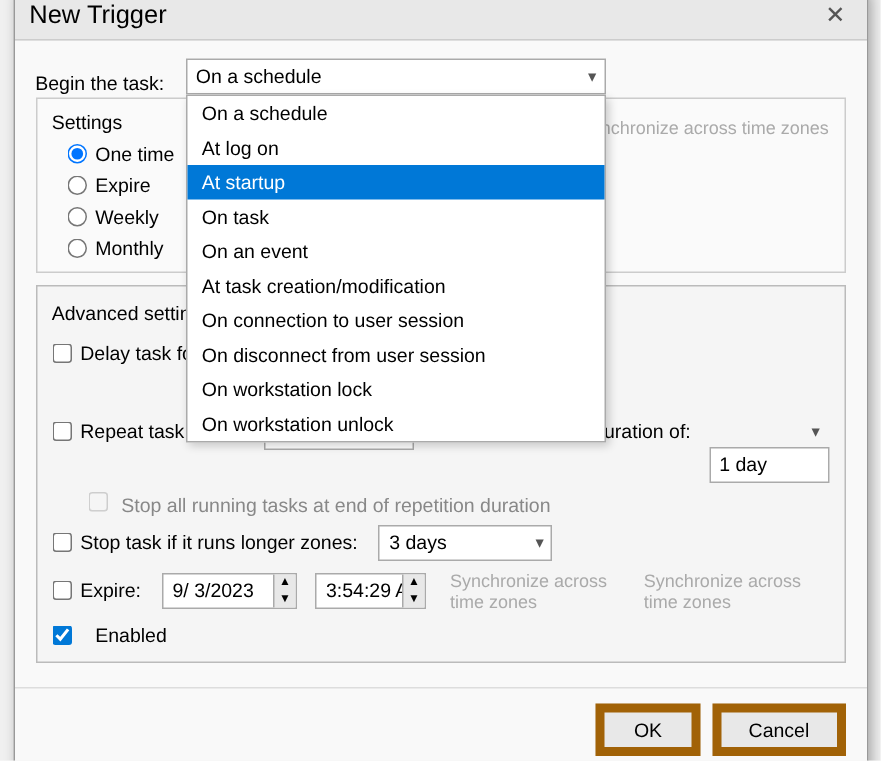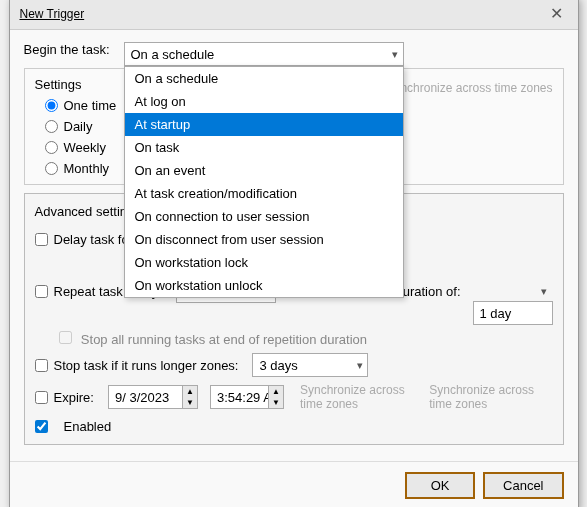--- a/index.html
+++ b/index.html
@@ -1,22 +1,22 @@
 <!DOCTYPE html>
 <html><head>
   <meta charset="utf-8">
   <style>
     * { box-sizing: border-box; margin: 0; padding: 0; font-family: 'Segoe UI', Tahoma, sans-serif; font-size: 13px; }
     body { background: #f0f0f0; display: flex; justify-content: center; align-items: center; width: 587px; height: 507px; overflow: hidden; }
     .dialog { background: #f9f9f9; border: 1px solid #999; width: 570px; box-shadow: 2px 2px 8px rgba(0,0,0,0.3); position: relative; }
     .title-bar { background: #e8e8e8; border-bottom: 1px solid #ccc; padding: 6px 10px; display: flex; justify-content: space-between; align-items: center; }
-    .title-bar-text { font-weight: normal; font-size: 12px; text-decoration: underline; }
+    .title-bar-text { font-weight: normal; font-size: 17px; }
     .close-btn { background: none; border: none; cursor: pointer; font-size: 16px; color: #555; padding: 0 4px; }
     .dialog-body { padding: 12px 14px; }
-    .row { display: flex; align-items: flex-start; margin-bottom: 0; }
+    .row { display: flex; align-items: flex-end; margin-bottom: 0; }
     .label { min-width: 100px; color: #000; }
     select, input[type="text"] { border: 1px solid #aaa; background: #fff; padding: 3px 6px; height: 24px; font-size: 13px; }
     select { padding-right: 20px; appearance: none; -webkit-appearance: none; position: relative; cursor: pointer; }
     .select-wrapper { position: relative; display: inline-block; }
     .select-wrapper::after { content: '▾'; position: absolute; right: 6px; top: 50%; transform: translateY(-50%); pointer-events: none; font-size: 11px; color: #555; }
     .dropdown-container { position: relative; }
     .dropdown-list { position: absolute; top: 24px; left: 0; background: #fff; border: 1px solid #aaa; z-index: 100; width: 280px; box-shadow: 2px 2px 6px rgba(0,0,0,0.2); }
     .dropdown-item { padding: 4px 10px; cursor: pointer; color: #000; }
     .dropdown-item.selected { background: #0078d7; color: #fff; }
     .main-select { width: 280px; }
@@ -26,21 +26,21 @@
     .radio-row input[type="radio"] { margin: 0; }
     .advanced-section { border: 1px solid #bbb; padding: 10px; margin-top: 6px; background: #f5f5f5; }
     .advanced-title { font-weight: normal; margin-bottom: 8px; font-size: 13px; }
     .check-row { display: flex; align-items: center; gap: 6px; margin-bottom: 6px; }
     .check-row input[type="checkbox"] { margin: 0; }
     .check-row .select-wrapper { margin-left: 6px; }
     .check-row .right-part { margin-left: auto; display: flex; align-items: center; gap: 6px; color: #000; }
     .stop-note { color: #888; font-size: 12px; margin-left: 24px; margin-bottom: 6px; }
     .enabled-row { display: flex; align-items: center; gap: 16px; margin-top: 8px; }
     .btn-row { display: flex; justify-content: flex-end; gap: 8px; padding: 10px 14px 10px; border-top: 1px solid #ddd; margin-top: 4px; }
-    .btn { border: 2px solid #a16207; background: #e8e8e8; padding: 4px 18px; cursor: pointer; font-size: 13px; min-width: 70px; }
+    .btn { border: 6px solid #a16207; background: #e8e8e8; padding: 4px 18px; cursor: pointer; font-size: 13px; min-width: 70px; }
     .btn-ok { background: #e8e8e8; }
     .spin-wrapper { position: relative; display: inline-flex; align-items: center; }
     .spin-wrapper input { width: 90px; }
     .spin-arrows { display: flex; flex-direction: column; position: absolute; right: 1px; top: 1px; bottom: 1px; }
     .spin-arrow { background: #e8e8e8; border: none; border-left: 1px solid #aaa; cursor: pointer; font-size: 8px; flex: 1; display: flex; align-items: center; justify-content: center; padding: 0 3px; line-height: 1; }
     .disabled-text { color: #aaa; }
     .cb-blue { accent-color: #0078d7; }
   </style>
 </head>
 <body>
@@ -81,21 +81,21 @@
       <div style="display:flex; align-items:flex-start; justify-content:space-between;">
         <div>
           <span class="label" style="display:block; margin-bottom:6px;">Settings</span>
           <div class="radio-group">
             <div class="radio-row">
               <input type="radio" name="schedule" id="one_time" checked="" style="">
               <label for="one_time">One time</label>
             </div>
             <div class="radio-row">
               <input type="radio" name="schedule" id="daily" style="">
-              <label for="daily">Daily</label>
+              <label for="daily">Expire</label>
             </div>
             <div class="radio-row">
               <input type="radio" name="schedule" id="weekly" style="">
               <label for="weekly">Weekly</label>
             </div>
             <div class="radio-row">
               <input type="radio" name="schedule" id="monthly" style="">
               <label for="monthly">Monthly</label>
             </div>
           </div>

